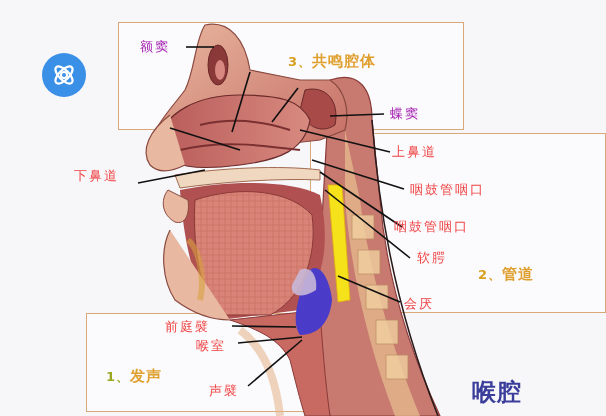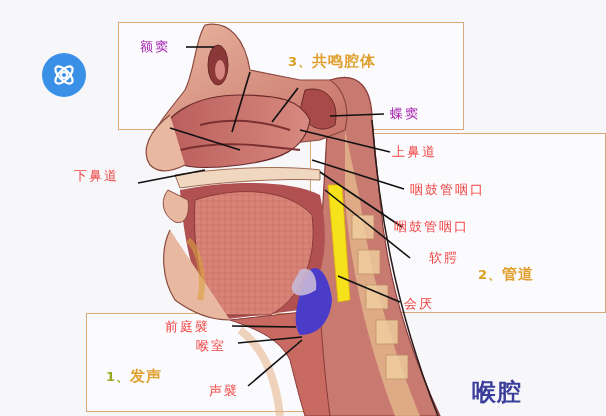--- a/index.html
+++ b/index.html
@@ -143,21 +143,21 @@
     <line x1="298" y1="88" x2="272" y2="122"></line>
   </g>
 </svg>
 
 <div class="label blue" style="left:140px; top:38px;">额窦</div>
 <div class="label blue" style="left:390px; top:105px;">蝶窦</div>
 <div class="label" style="left:392px; top:143px;">上鼻道</div>
 <div class="label" style="left:74px; top:167px;">下鼻道</div>
 <div class="label" style="left:410px; top:181px;">咽鼓管咽口</div>
 <div class="label" style="left:394px; top:218px;">咽鼓管咽口</div>
-<div class="label" style="left:417px; top:249px;margin-left:12px;">软腭</div>
+<div class="label" style="left:417px; top:249px;">软腭</div>
 <div class="label" style="left:404px; top:295px;">会厌</div>
 <div class="label" style="left:165px; top:318px;text-align:center;">前庭襞</div>
 <div class="label" style="left:196px; top:337px;">喉室</div>
 <div class="label" style="left:209px; top:382px;">声襞</div>
 
 <div class="section" style="left:288px; top:37px;">
   <span class="num">3、</span><span>共鸣腔体</span>
 </div>
 <div class="section" style="left:478px; top:250px;">
   <span class="num">2、</span><span>管道</span>

